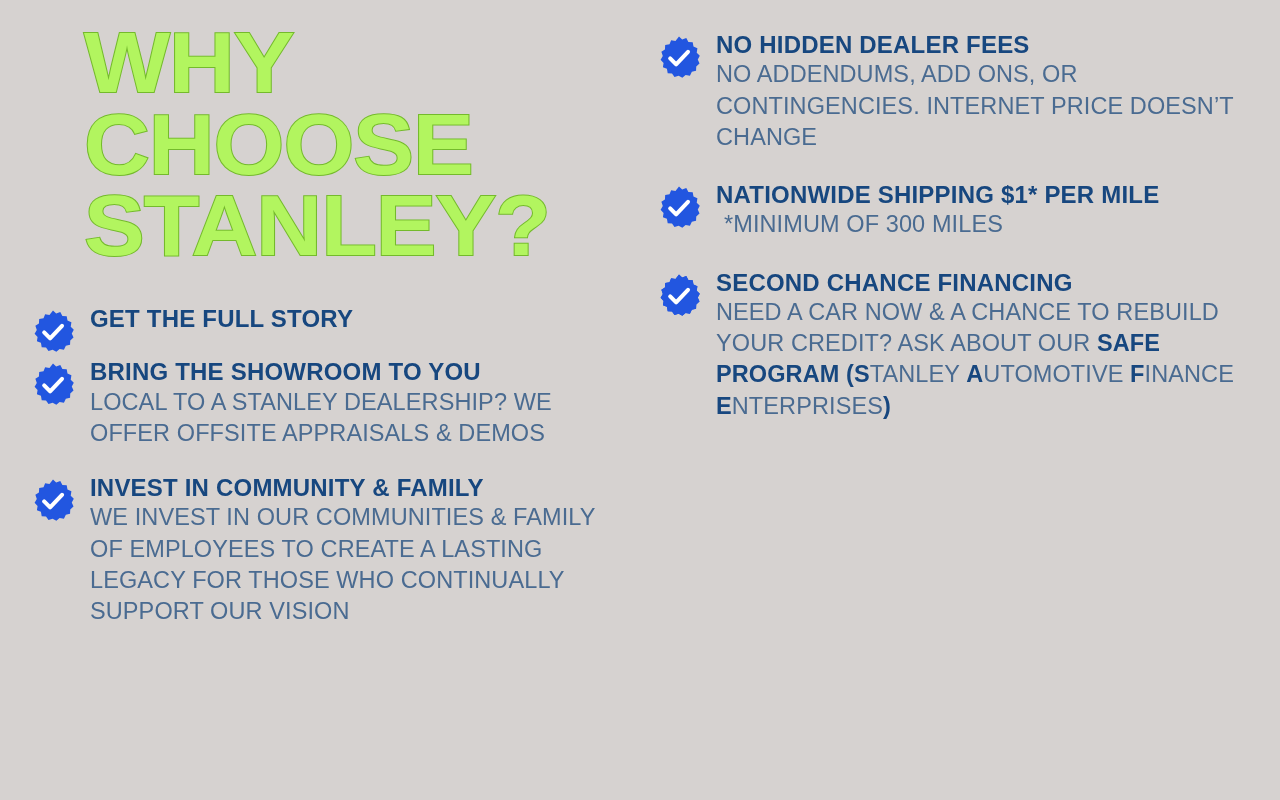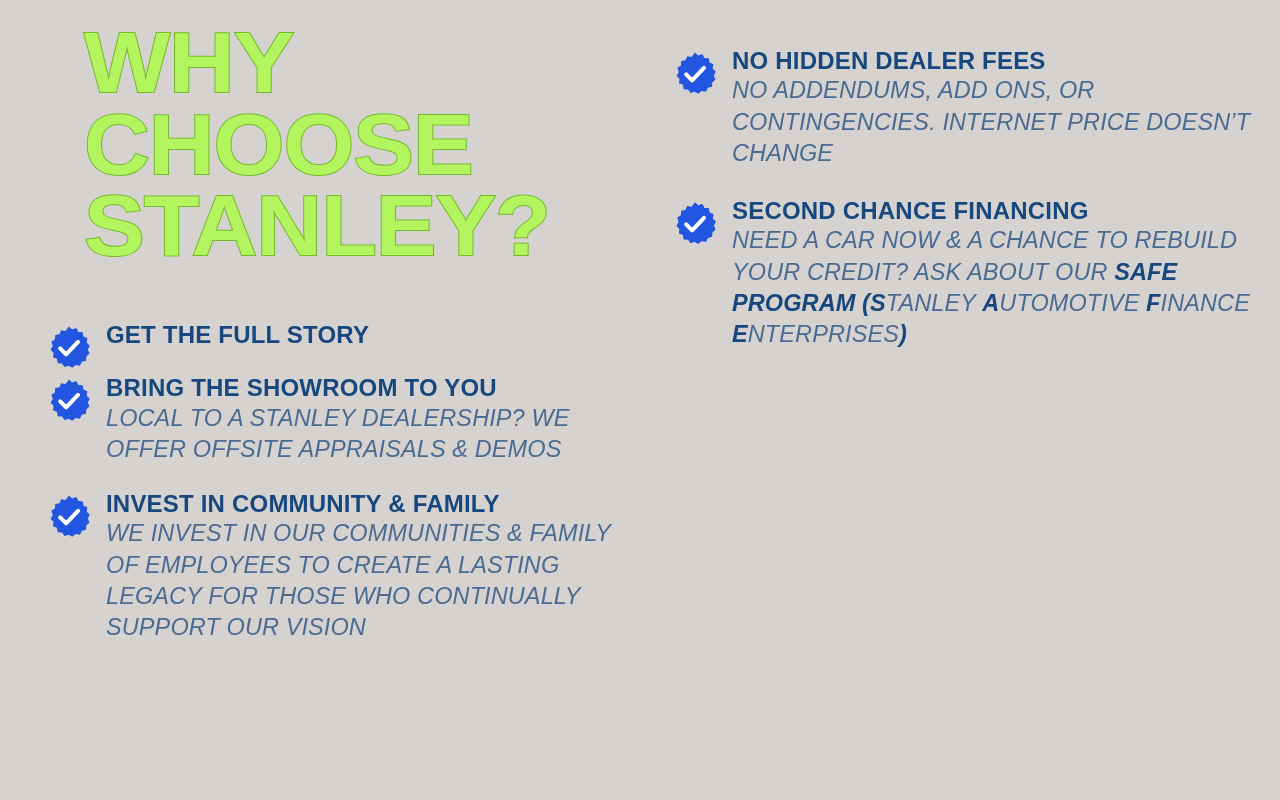--- a/index.html
+++ b/index.html
@@ -48,21 +48,21 @@
     -webkit-text-stroke: 2px #74ba2c;
     paint-order: stroke fill;
     white-space: pre-line;
     transform: scaleX(1.06);
     transform-origin: left top;
   }
 
   
   .feature-list {
     position: absolute;
-    margin: 16px;
+    margin: 0;
     padding: 0;
     list-style: none;
   }
   .list-left {
     left: 30px;
     top: 304px;
     width: 580px;
   }
   .list-right {
     left: 656px;
@@ -98,21 +98,20 @@
   }
 
   .feature-body {
     margin: 0;
     font-size: 23.5px;
     font-weight: 400;
     line-height: 1.33;
     letter-spacing: 0.1px;
     color: #4a6b91;
     text-transform: uppercase;
-    font-style: italic;
   }
   .feature-body.indent { padding-left: 8px; }
   .feature-body b { color: #17477f; font-weight: 700; }
 </style>
 </head>
 <body>
 
 <div class="page">
 
   <div class="col-left">
@@ -165,20 +164,30 @@
         <span class="badge">
           <svg viewBox="0 0 48 48" xmlns="http://www.w3.org/2000/svg" aria-hidden="true">
             <path fill="#2256e0" d="M24 1.6l3.3 3.1 4.3-1.5 2.2 4 4.5.3 0.8 4.5 4.1 1.9-0.7 4.5 3.2 3.2-2.1 4 1.8 4.2-3.4 3-0.2 4.5-4.4 1.1-2 4.1-4.5-0.8-3.4 3-3.9-2.3-4.3 1.4-2.6-3.7-4.5-0.3-0.8-4.5-4.2-1.7 0.7-4.5-3.1-3.3 2.3-3.9-1.5-4.3 3.7-2.6 0.3-4.5 4.5-0.8 1.7-4.2 4.5 0.7z"></path>
             <path fill="none" stroke="#ffffff" stroke-width="4.2" stroke-linecap="round" stroke-linejoin="round" d="M14.8 24.4l6.2 6.3 12.4-13.2"></path>
           </svg>
         </span>
         <h2 class="feature-title">NO HIDDEN DEALER FEES</h2>
         <p class="feature-body">NO ADDENDUMS, ADD ONS, OR CONTINGENCIES. INTERNET PRICE DOESN’T CHANGE</p>
       </li>
 
+      <li class="feature">
+        <span class="badge">
+          <svg viewBox="0 0 48 48" xmlns="http://www.w3.org/2000/svg" aria-hidden="true">
+            <path fill="#2256e0" d="M24 1.6l3.3 3.1 4.3-1.5 2.2 4 4.5.3 0.8 4.5 4.1 1.9-0.7 4.5 3.2 3.2-2.1 4 1.8 4.2-3.4 3-0.2 4.5-4.4 1.1-2 4.1-4.5-0.8-3.4 3-3.9-2.3-4.3 1.4-2.6-3.7-4.5-0.3-0.8-4.5-4.2-1.7 0.7-4.5-3.1-3.3 2.3-3.9-1.5-4.3 3.7-2.6 0.3-4.5 4.5-0.8 1.7-4.2 4.5 0.7z"></path>
+            <path fill="none" stroke="#ffffff" stroke-width="4.2" stroke-linecap="round" stroke-linejoin="round" d="M14.8 24.4l6.2 6.3 12.4-13.2"></path>
+          </svg>
+        </span>
+        <h2 class="feature-title">NATIONWIDE SHIPPING $1* PER MILE</h2>
+        <p class="feature-body indent">*MINIMUM OF 300 MILES</p>
+      </li>
 
       <li class="feature">
         <span class="badge">
           <svg viewBox="0 0 48 48" xmlns="http://www.w3.org/2000/svg" aria-hidden="true">
             <path fill="#2256e0" d="M24 1.6l3.3 3.1 4.3-1.5 2.2 4 4.5.3 0.8 4.5 4.1 1.9-0.7 4.5 3.2 3.2-2.1 4 1.8 4.2-3.4 3-0.2 4.5-4.4 1.1-2 4.1-4.5-0.8-3.4 3-3.9-2.3-4.3 1.4-2.6-3.7-4.5-0.3-0.8-4.5-4.2-1.7 0.7-4.5-3.1-3.3 2.3-3.9-1.5-4.3 3.7-2.6 0.3-4.5 4.5-0.8 1.7-4.2 4.5 0.7z"></path>
             <path fill="none" stroke="#ffffff" stroke-width="4.2" stroke-linecap="round" stroke-linejoin="round" d="M14.8 24.4l6.2 6.3 12.4-13.2"></path>
           </svg>
         </span>
       </li>
 

